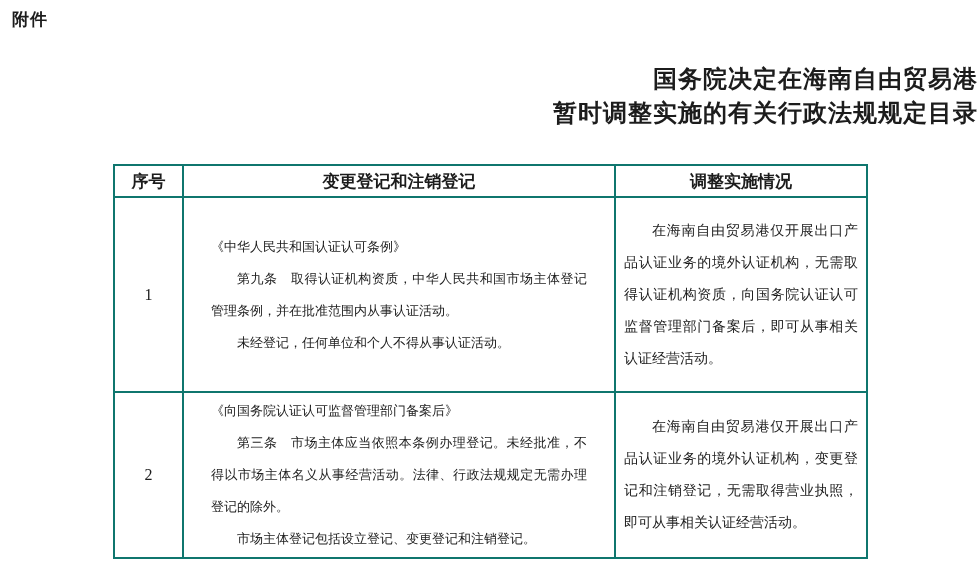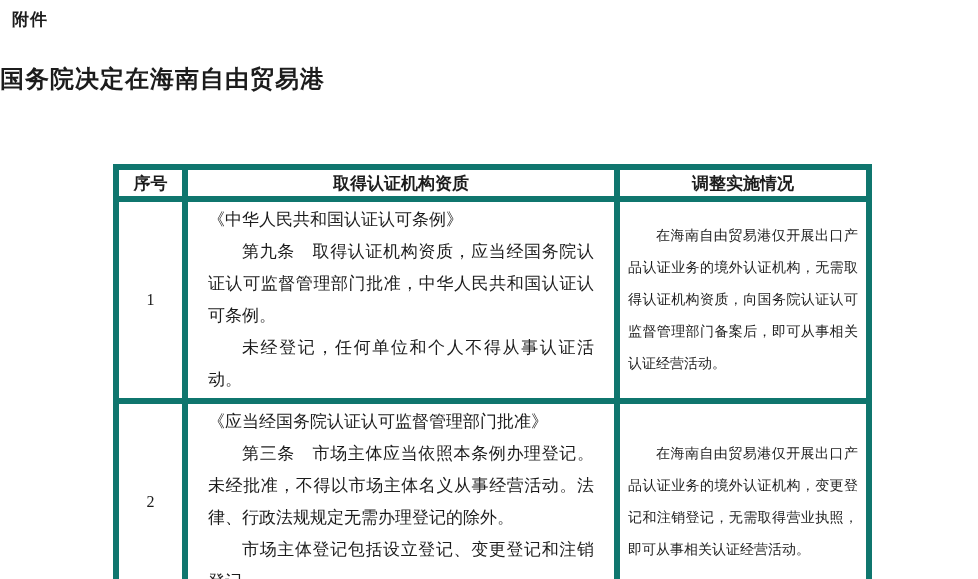--- a/index.html
+++ b/index.html
@@ -19,58 +19,58 @@
     top: 8px;
     font-size: 17px;
     font-weight: bold;
     letter-spacing: 1px;
   }
   .doc-title {
     position: absolute;
     left: 0;
     top: 62px;
     width: 100%;
-    text-align: left;
+    text-align: right;
     font-size: 24px;
     font-weight: bold;
     line-height: 34px;
     letter-spacing: 1px;
   }
   .doc-title .title-line { display: block; }
   table.regs-table {
     position: absolute;
     left: 113px;
     top: 164px;
     width: 753px;
     border-collapse: collapse;
     table-layout: fixed;
   }
   .regs-table th,
   .regs-table td {
-    border: 6px solid #0f766e;
+    border: 2px solid #0f766e;
     vertical-align: middle;
   }
   .col-no  { width: 69px; }
   .col-reg { width: 432px; }
   .col-adj { width: 252px; }
   .regs-table th {
     height: 32px;
     font-size: 17px;
     font-weight: bold;
     text-align: center;
   }
   .row-1 td { height: 195px; }
   .row-2 td { height: 161px; }
   td.cell-no {
     text-align: center;
     font-size: 16px;
   }
   td.cell-reg {
-    padding: 2px 20px;
-    font-size: 17px;
+    padding: 2px 27px;
+    font-size: 13px;
     line-height: 32px;
   }
   td.cell-adj {
     padding: 2px 8px;
     font-size: 14px;
     line-height: 32px;
   }
   .para {
     text-align: justify;
     text-justify: inter-ideograph;
@@ -79,46 +79,47 @@
 </style>
 </head>
 <body>
 
 <div class="page">
 
   <div class="attachment-label">附件</div>
 
   <h1 class="doc-title">
     <span class="title-line">国务院决定在海南自由贸易港</span>
+    <span class="title-line">暂时调整实施的有关行政法规规定目录</span>
   </h1>
 
   <table class="regs-table">
     <thead>
       <tr>
         <th class="col-no">序号</th>
-        <th class="col-reg">取得认证机构资质</th>
+        <th class="col-reg">变更登记和注销登记</th>
         <th class="col-adj">调整实施情况</th>
       </tr>
     </thead>
     <tbody>
       <tr class="row-1">
         <td class="cell-no">1</td>
         <td class="cell-reg">
           <p class="para">《中华人民共和国认证认可条例》</p>
-          <p class="para indent">第九条　取得认证机构资质，应当经国务院认证认可监督管理部门批准，中华人民共和国认证认可条例。</p>
+          <p class="para indent">第九条　取得认证机构资质，中华人民共和国市场主体登记管理条例，并在批准范围内从事认证活动。</p>
           <p class="para indent">未经登记，任何单位和个人不得从事认证活动。</p>
         </td>
         <td class="cell-adj">
           <p class="para indent">在海南自由贸易港仅开展出口产品认证业务的境外认证机构，无需取得认证机构资质，向国务院认证认可监督管理部门备案后，即可从事相关认证经营活动。</p>
         </td>
       </tr>
       <tr class="row-2">
         <td class="cell-no">2</td>
         <td class="cell-reg">
-          <p class="para">《应当经国务院认证认可监督管理部门批准》</p>
+          <p class="para">《向国务院认证认可监督管理部门备案后》</p>
           <p class="para indent">第三条　市场主体应当依照本条例办理登记。未经批准，不得以市场主体名义从事经营活动。法律、行政法规规定无需办理登记的除外。</p>
           <p class="para indent">市场主体登记包括设立登记、变更登记和注销登记。</p>
         </td>
         <td class="cell-adj">
           <p class="para indent">在海南自由贸易港仅开展出口产品认证业务的境外认证机构，变更登记和注销登记，无需取得营业执照，即可从事相关认证经营活动。</p>
         </td>
       </tr>
     </tbody>
   </table>
 

